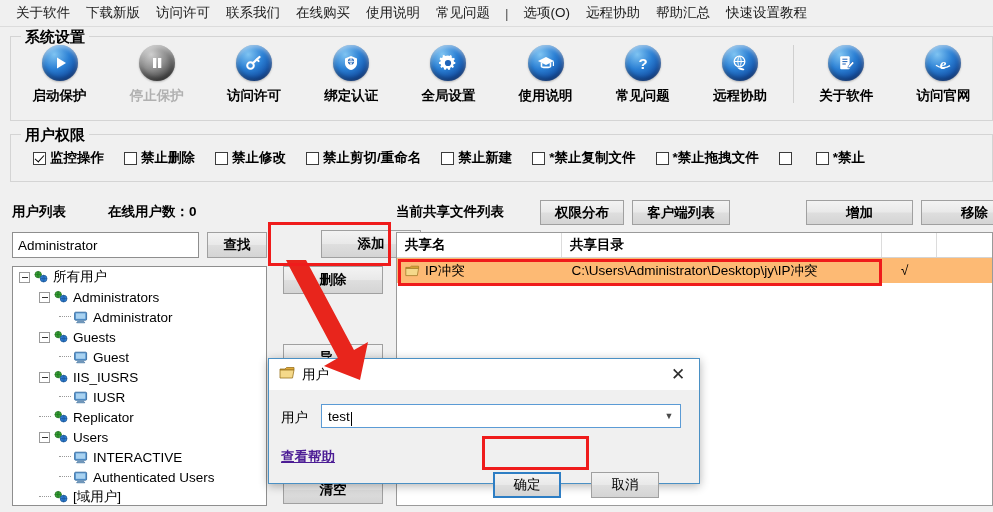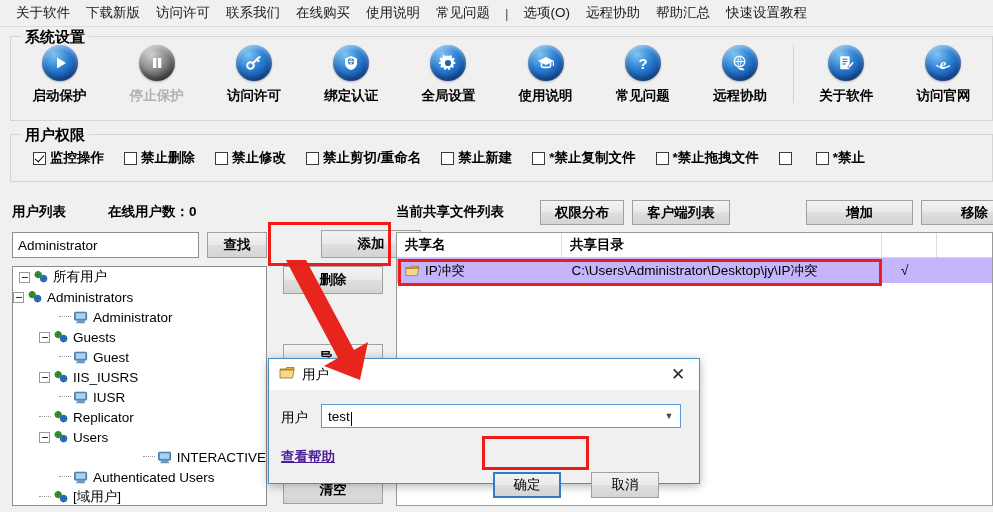--- a/index.html
+++ b/index.html
@@ -279,21 +279,21 @@
     box-sizing: border-box;
     white-space: nowrap;
   }
   .th.c1 { width: 165px; }
   .th.c2 { width: 320px; }
   .th.c3 { width: 55px; }
   .th.c4 { width: 55px; border-right: none; }
   .trow {
     display: flex;
     height: 25px;
-    background: #c4b5fd;
+    background: #fdba74;
     gap: 8px;
   }
   .td {
     font-size: 13.5px;
     color: #000;
     display: flex; align-items: center;
     padding-left: 8px;
     box-sizing: border-box;
     white-space: nowrap;
     height: 100%;
@@ -584,21 +584,21 @@
     <div class="tnode" style="padding-left: 6px;">
       <span class="expander"></span>
       <span class="ico-group"><svg width="16" height="14" viewBox="0 0 16 14">
           <circle cx="5.2" cy="4.6" r="3.2" fill="#3aa93a" stroke="#1e6b1e" stroke-width=".7"></circle>
           <path d="M1.6 4.6h7.2 M5.2 1.4c1 1.8 1 4.6 0 6.4 M5.2 1.4c-1 1.8-1 4.6 0 6.4" stroke="#1e6b1e" stroke-width=".6" fill="none"></path>
           <circle cx="10.6" cy="8.6" r="3.4" fill="#2f7fd6" stroke="#17518f" stroke-width=".7"></circle>
           <path d="M7.2 8.6h6.8 M10.6 5.2c1 2 1 4.8 0 6.8 M10.6 5.2c-1 2-1 4.8 0 6.8" stroke="#17518f" stroke-width=".6" fill="none"></path>
         </svg></span>
       <span class="txt">所有用户</span>
     </div>
-    <div class="tnode" style=" text-align: right;">
+    <div class="tnode" style="padding-left: 26px; text-align: right;">
       <span class="expander"></span>
       <span class="ico-group"><svg width="16" height="14" viewBox="0 0 16 14">
           <circle cx="5.2" cy="4.6" r="3.2" fill="#3aa93a" stroke="#1e6b1e" stroke-width=".7"></circle>
           <path d="M1.6 4.6h7.2 M5.2 1.4c1 1.8 1 4.6 0 6.4 M5.2 1.4c-1 1.8-1 4.6 0 6.4" stroke="#1e6b1e" stroke-width=".6" fill="none"></path>
           <circle cx="10.6" cy="8.6" r="3.4" fill="#2f7fd6" stroke="#17518f" stroke-width=".7"></circle>
           <path d="M7.2 8.6h6.8 M10.6 5.2c1 2 1 4.8 0 6.8 M10.6 5.2c-1 2-1 4.8 0 6.8" stroke="#17518f" stroke-width=".6" fill="none"></path>
         </svg></span>
       <span class="txt">Administrators</span>
     </div>
     <div class="tnode" style="padding-left: 46px;">
@@ -661,21 +661,21 @@
     <div class="tnode" style="padding-left: 26px;">
       <span class="expander"></span>
       <span class="ico-group"><svg width="16" height="14" viewBox="0 0 16 14">
           <circle cx="5.2" cy="4.6" r="3.2" fill="#3aa93a" stroke="#1e6b1e" stroke-width=".7"></circle>
           <path d="M1.6 4.6h7.2 M5.2 1.4c1 1.8 1 4.6 0 6.4 M5.2 1.4c-1 1.8-1 4.6 0 6.4" stroke="#1e6b1e" stroke-width=".6" fill="none"></path>
           <circle cx="10.6" cy="8.6" r="3.4" fill="#2f7fd6" stroke="#17518f" stroke-width=".7"></circle>
           <path d="M7.2 8.6h6.8 M10.6 5.2c1 2 1 4.8 0 6.8 M10.6 5.2c-1 2-1 4.8 0 6.8" stroke="#17518f" stroke-width=".6" fill="none"></path>
         </svg></span>
       <span class="txt">Users</span>
     </div>
-    <div class="tnode" style="padding-left: 46px; justify-content: flex-end;">
+    <div class="tnode" style="padding-left: 46px;">
       <span class="dashes"></span>
       <span class="ico-user"><svg width="16" height="14" viewBox="0 0 16 14">
           <rect x="1.6" y="2.2" width="12" height="8" rx="1" fill="#5b9bd5" stroke="#2b5f93" stroke-width=".8"></rect>
           <rect x="3" y="3.4" width="9.2" height="5.4" fill="#a9d2f0"></rect>
           <path d="M4.6 11.4h6.2 l1 1.4 H3.6 z" fill="#7fa8c9" stroke="#2b5f93" stroke-width=".6"></path>
         </svg></span>
       <span class="txt">INTERACTIVE</span>
     </div>
     <div class="tnode" style="padding-left: 46px;">
       <span class="dashes"></span>

